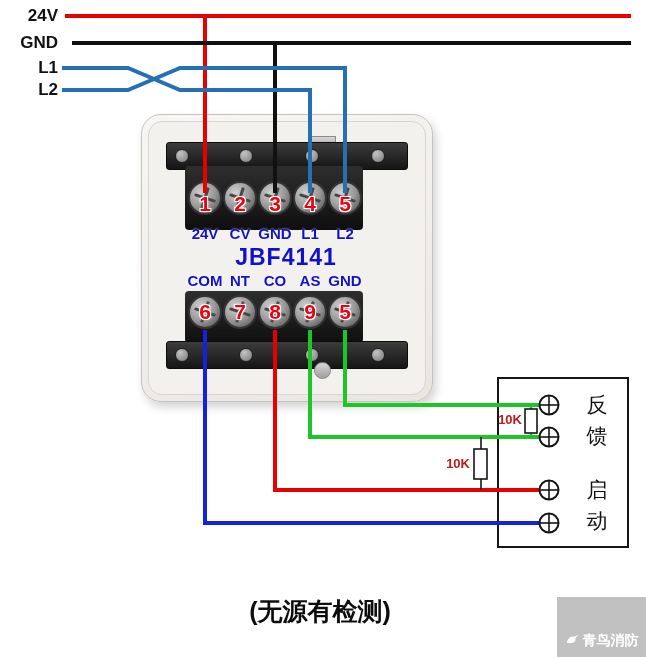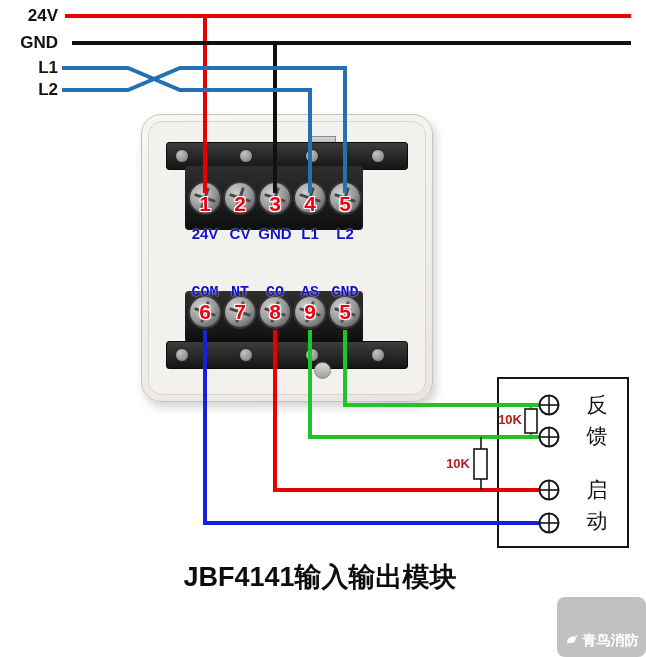--- a/index.html
+++ b/index.html
@@ -33,21 +33,21 @@
   .row-top-screw{top:181px;}  .row-bot-screw{top:295px;}
   .tx0{left:188px;} .tx1{left:223px;} .tx2{left:258px;} .tx3{left:293px;} .tx4{left:328px;}
 
   .num{position:absolute;width:34px;text-align:center;font-weight:bold;font-size:21px;
        color:var(--number_red,#ee0011);z-index:6;
        text-shadow:-1px -1px 0 #fff,1px -1px 0 #fff,-1px 1px 0 #fff,1px 1px 0 #fff,0 0 3px #fff;}
   .row-top-num{top:192px;} .row-bot-num{top:300px;}
 
   .tlabel{position:absolute;width:48px;text-align:center;font-weight:bold;font-size:15px;
           color:var(--label_blue,#1111cc);z-index:6;text-shadow:0 0 2px #fff;}
-  .row-top-label{top:225px;} .row-bot-label{top:284px;font-family:Liberation Mono, monospace;}
+  .row-top-label{top:225px;} .row-bot-label{top:272px;}
   .lx0{left:181px;} .lx1{left:216px;} .lx2{left:251px;} .lx3{left:286px;} .lx4{left:321px;}
 
   .model{position:absolute;left:141px;top:244px;width:290px;text-align:center;
          font-weight:bold;font-size:23px;letter-spacing:1px;color:var(--label_blue,#1111cc);z-index:6;}
 
   
   .devbox{position:absolute;left:497px;top:377px;width:132px;height:171px;
           border:2.5px solid #161616;box-sizing:border-box;z-index:1;background:transparent;}
   .vlabel{position:absolute;white-space:pre;text-align:center;font-size:21px;line-height:31px;
           color:#111;z-index:6;}
@@ -70,21 +70,21 @@
 
   
   .caption-title{position:absolute;left:70px;top:559px;width:500px;text-align:center;
                  font-weight:bold;font-size:27px;color:#0d0d0d;z-index:6;}
   .caption-sub{position:absolute;left:70px;top:595px;width:500px;text-align:center;
                font-weight:bold;font-size:25px;color:#0d0d0d;z-index:6;}
 
   
   .watermark{position:absolute;left:557px;top:597px;width:89px;height:60px;background:#c1c1c1;
              display:flex;align-items:flex-end;justify-content:center;padding-bottom:10px;
-             box-sizing:border-box;z-index:7;border-radius:8px;}
+             box-sizing:border-box;z-index:7;}
   .wm-inner{display:flex;align-items:center;gap:3px;}
   .wm-text{color:#ffffff;font-weight:bold;font-size:14px;line-height:14px;}
 </style>
 </head>
 <body>
 
 <div class="canvas">
 
   <div class="bus-label" style="top:7px">24V</div>
   <div class="bus-label" style="top:34px">GND</div>
@@ -179,35 +179,36 @@
   <div class="num row-bot-num tx2">8</div>
   <div class="num row-bot-num tx3">9</div>
   <div class="num row-bot-num tx4">5</div>
 
   <div class="tlabel row-top-label lx0">24V</div>
   <div class="tlabel row-top-label lx1">CV</div>
   <div class="tlabel row-top-label lx2">GND</div>
   <div class="tlabel row-top-label lx3">L1</div>
   <div class="tlabel row-top-label lx4">L2</div>
 
+  <div class="model">JBF4141</div>
 
   <div class="tlabel row-bot-label lx0">COM</div>
   <div class="tlabel row-bot-label lx1">NT</div>
   <div class="tlabel row-bot-label lx2">CO</div>
   <div class="tlabel row-bot-label lx3">AS</div>
   <div class="tlabel row-bot-label lx4">GND</div>
 
   <div class="vlabel" style="left:582px;top:389px;width:30px">反
 馈</div>
   <div class="vlabel" style="left:582px;top:474px;width:30px">启
 动</div>
   <div class="rlabel" style="left:492px;top:412px;width:30px">10K</div>
   <div class="rlabel" style="left:438px;top:456px;width:32px">10K</div>
 
-  <div class="caption-title">JBF4141输入输出模块</div>
+  <div class="caption-sub">(无源有检测)</div>
 
   <div class="watermark">
     <div class="wm-inner">
       <span style="display:inline-flex">
         <svg width="15" height="15" viewBox="0 0 16 16">
           <path d="M2 11 C3 6 7 4 10 5 L14 3 L11 7 C12 10 9 12 6 12 C4 12 2 12 2 11 Z" fill="#ffffff"></path>
         </svg>
       </span>
       <span class="wm-text">青鸟消防</span>
     </div>

